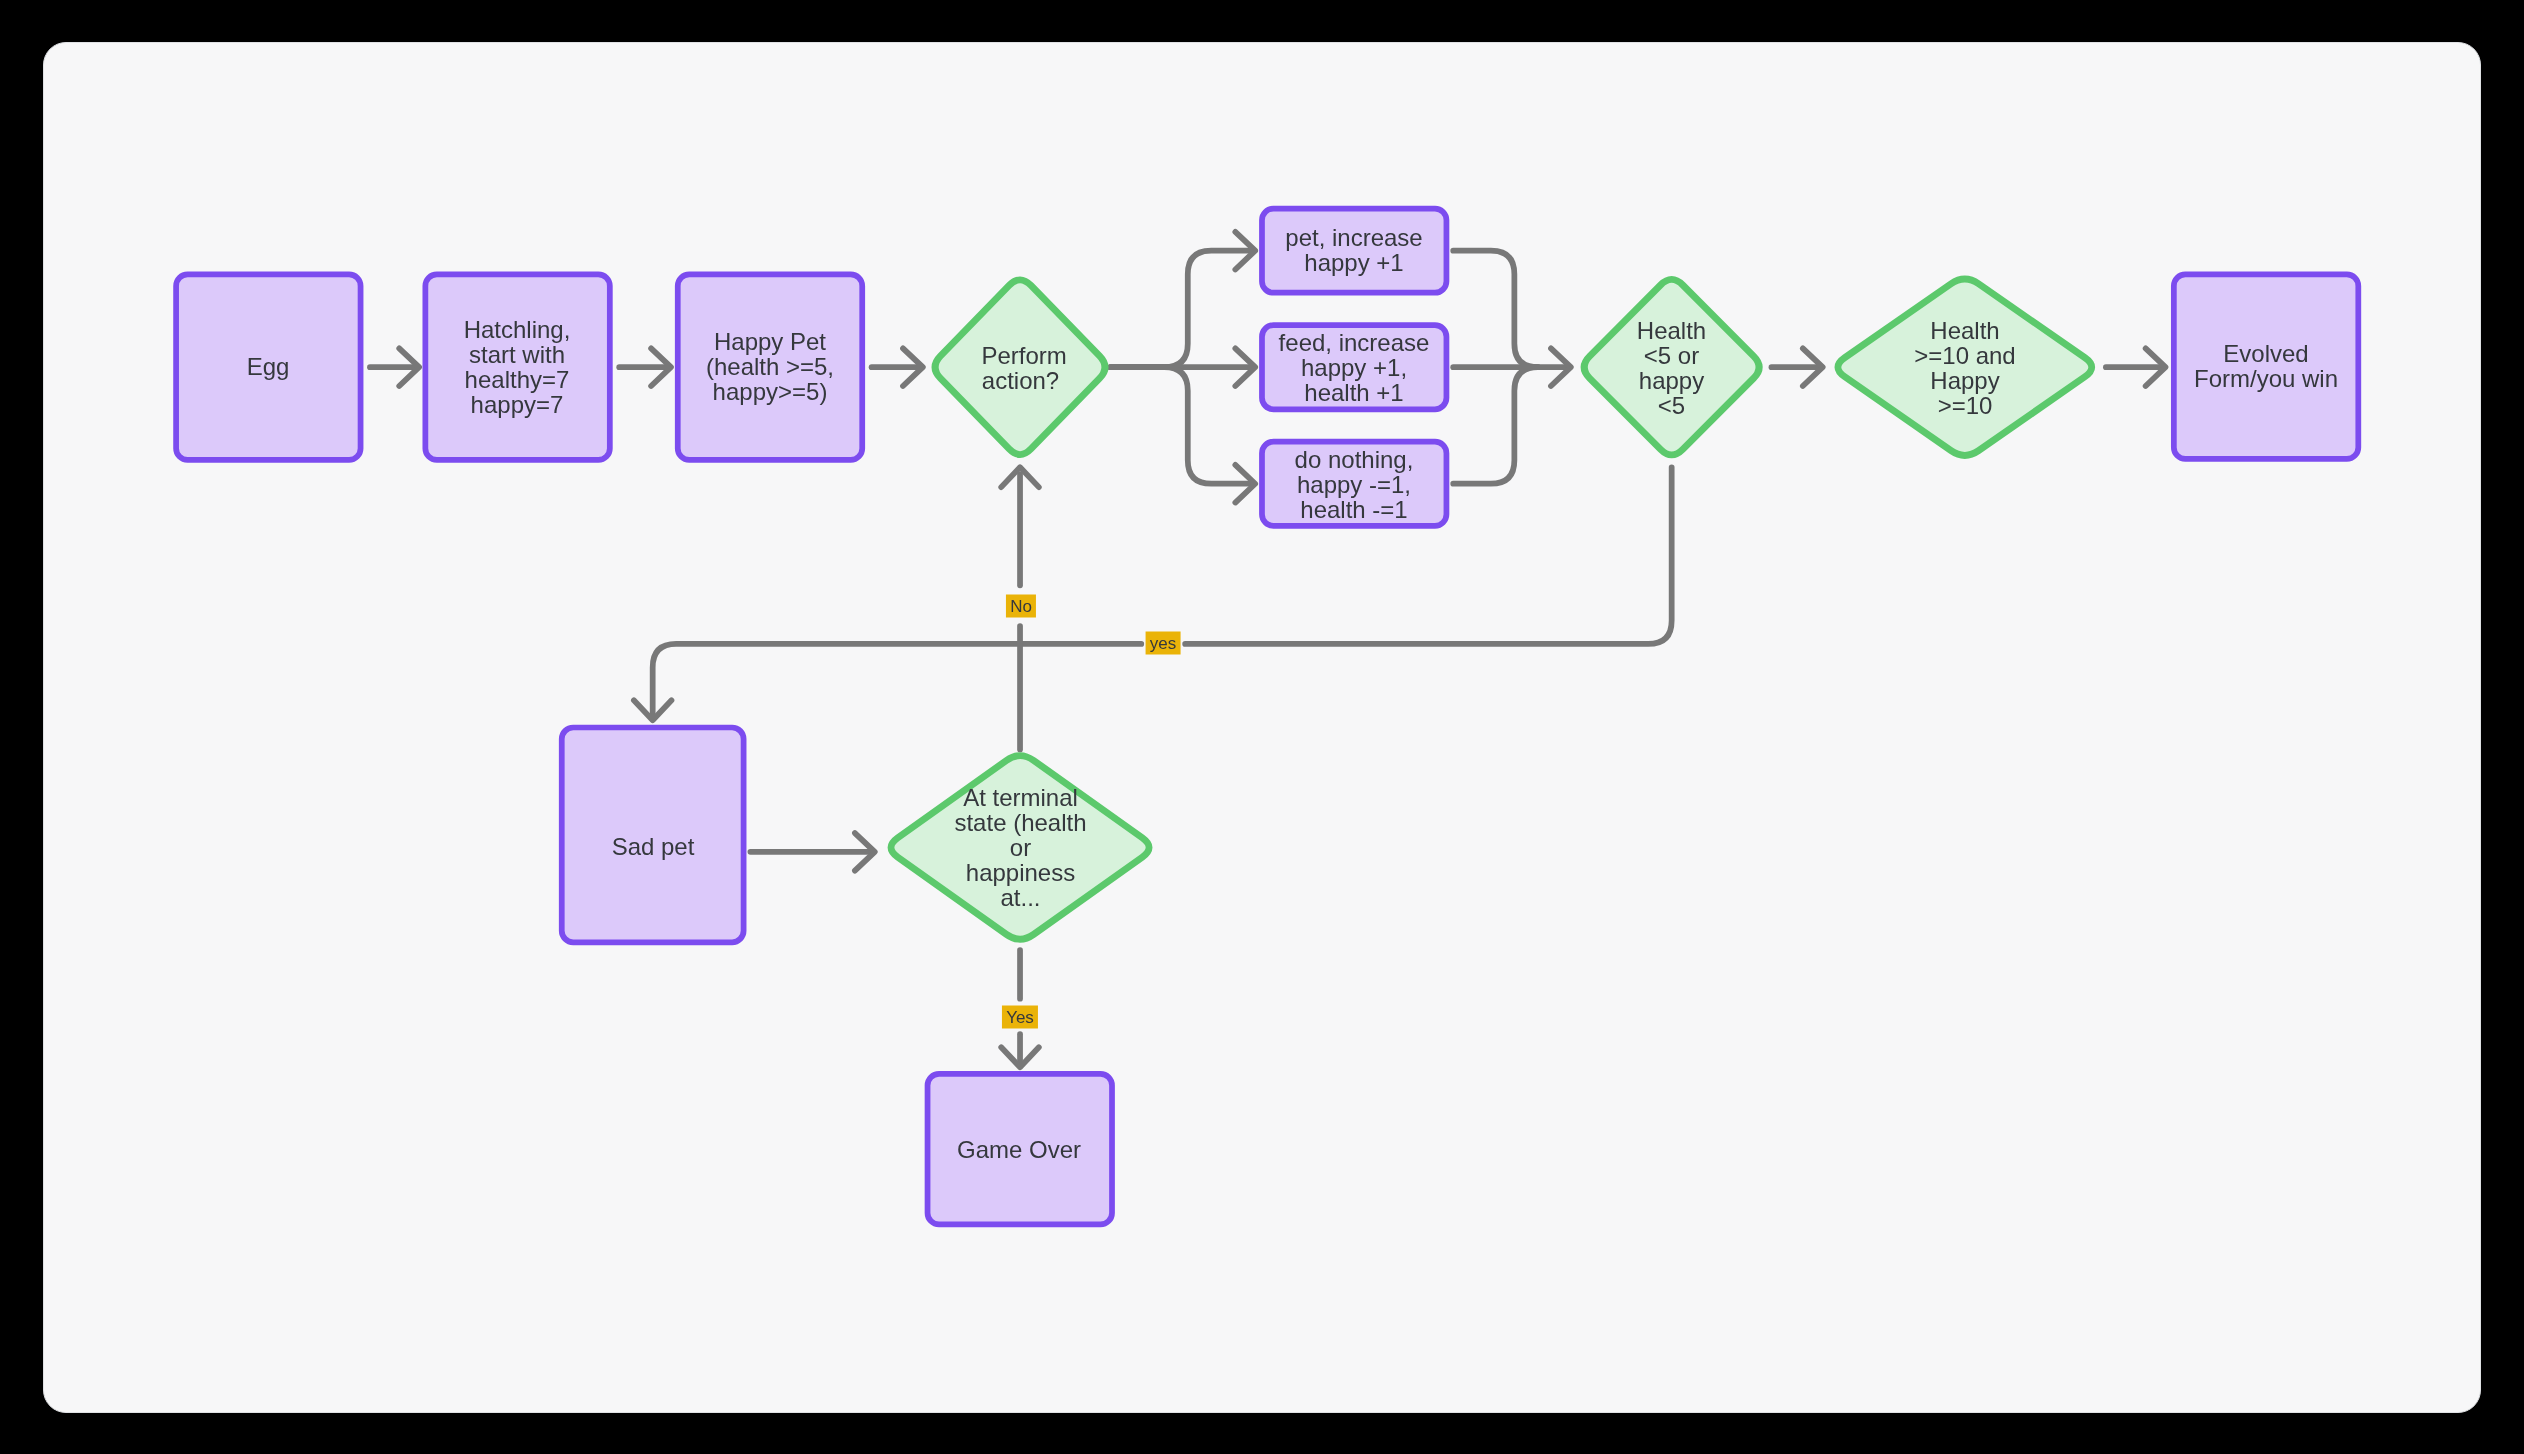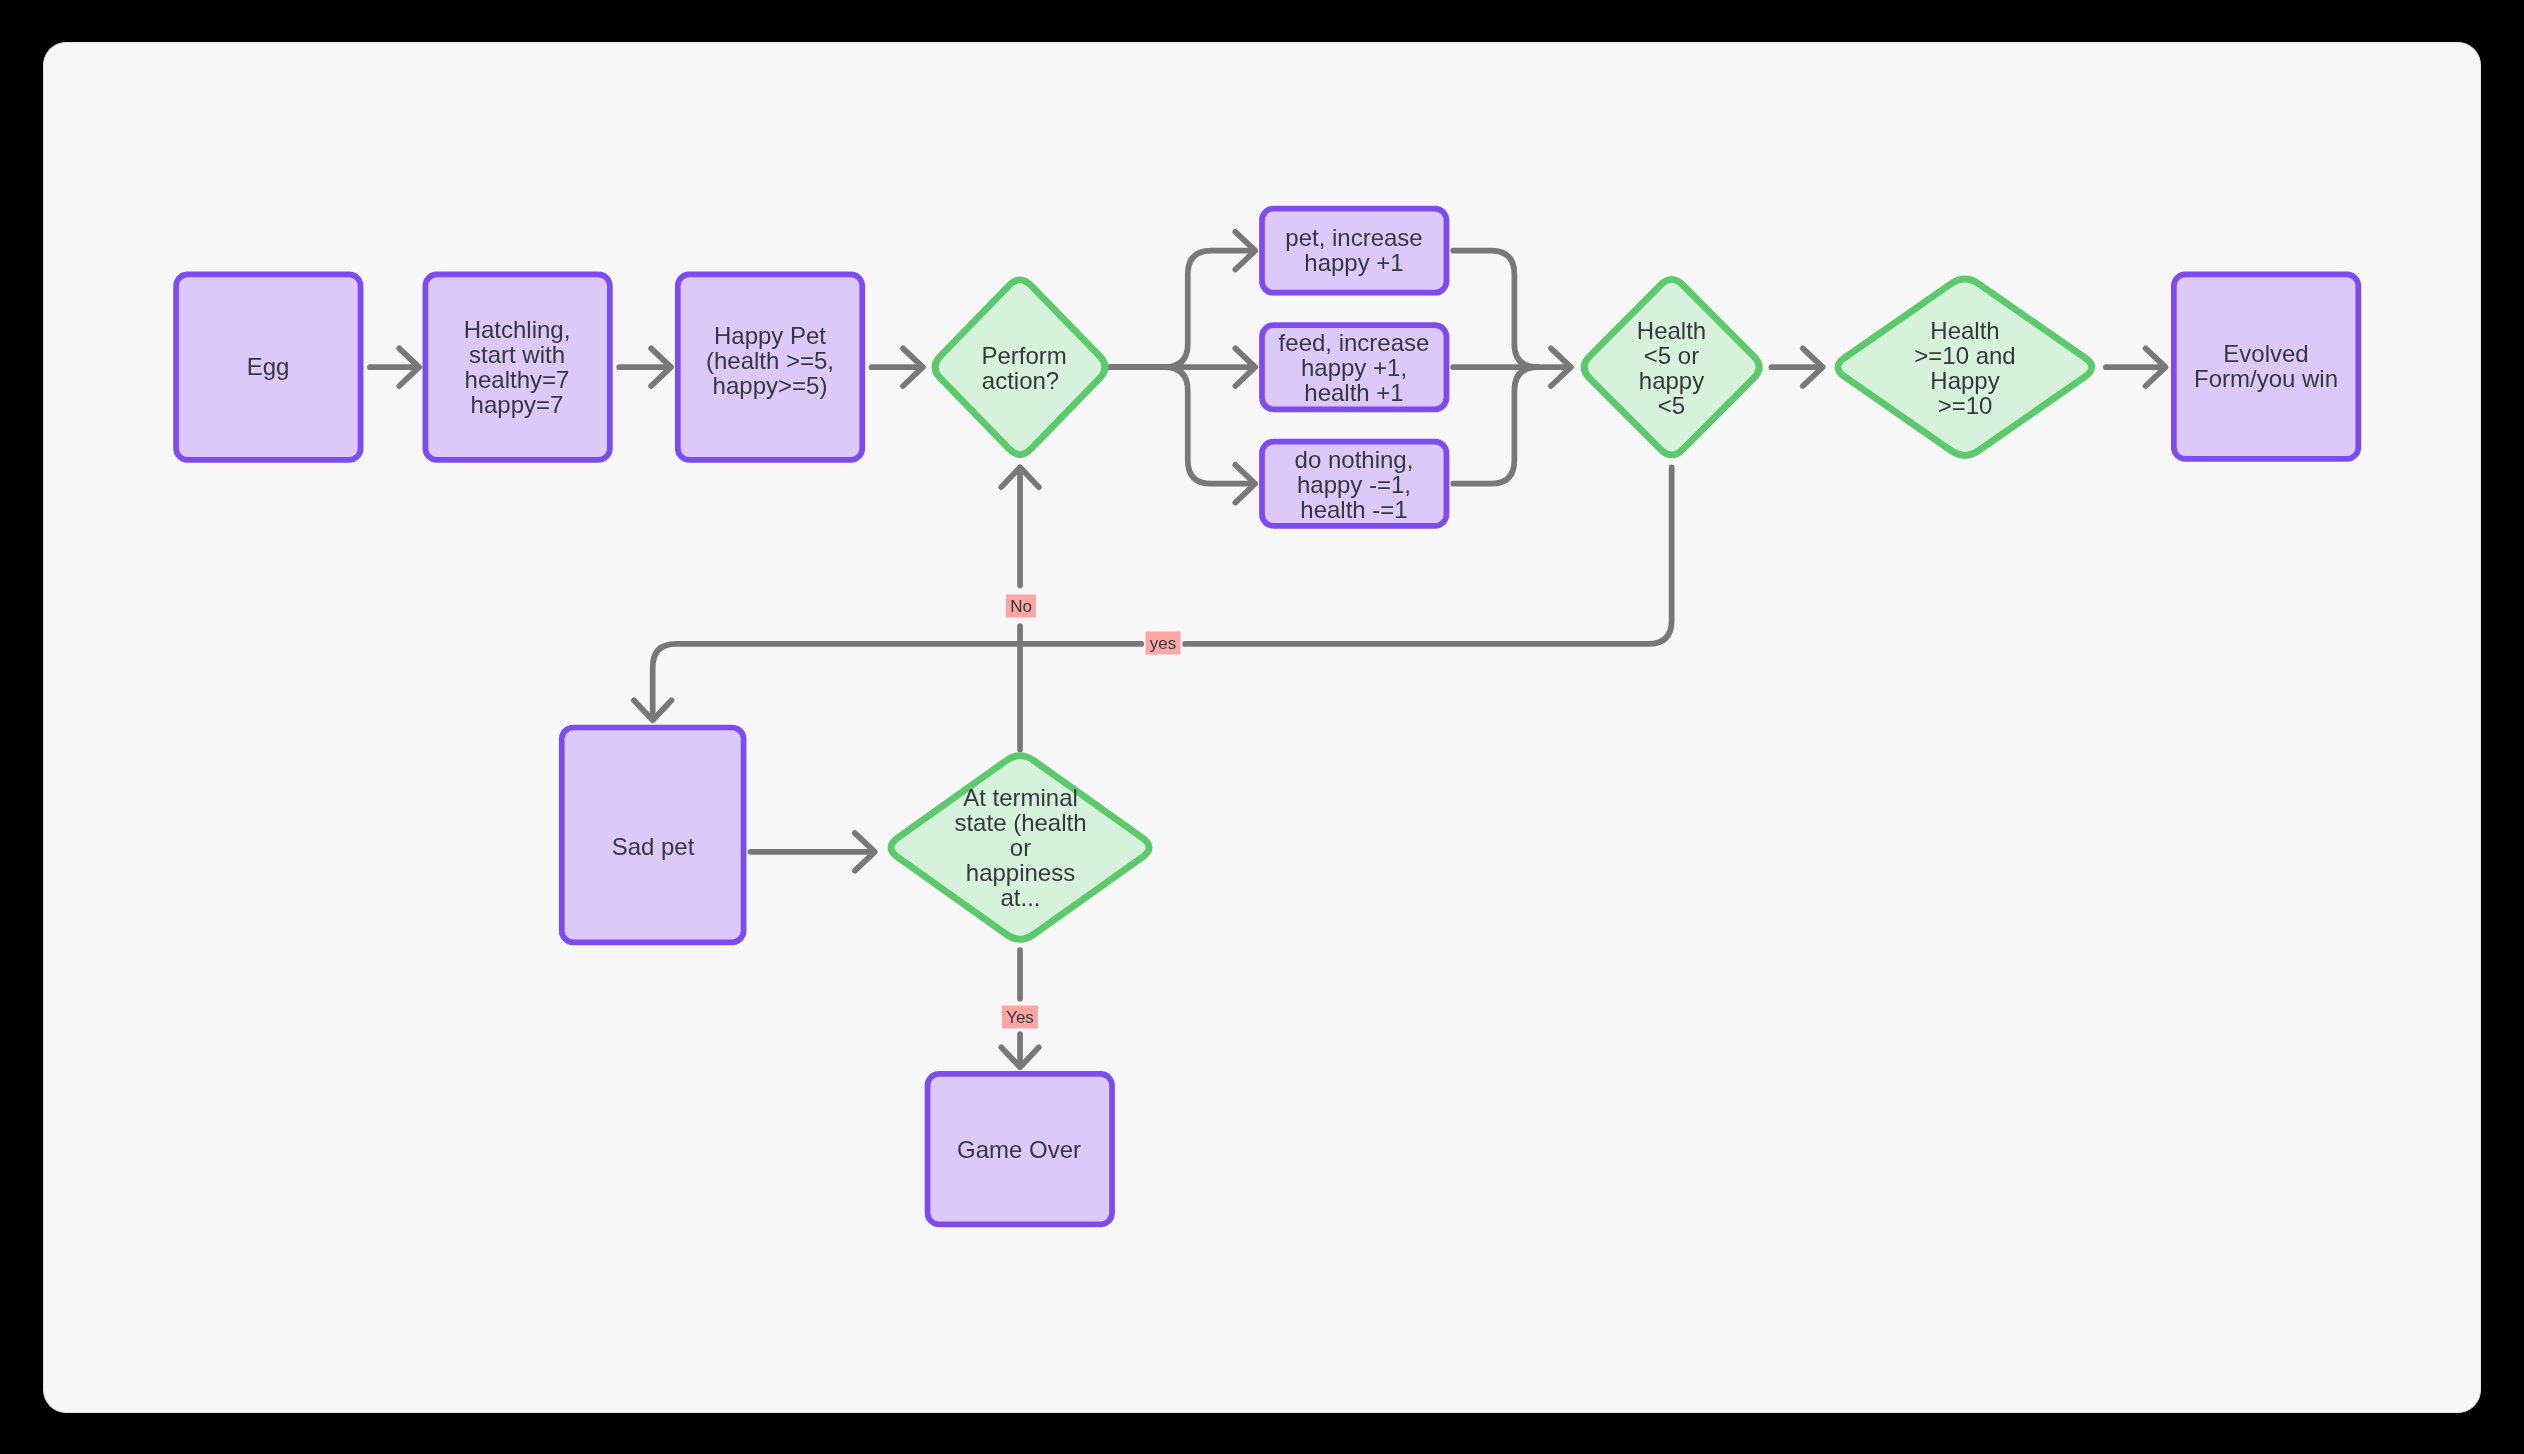--- a/index.html
+++ b/index.html
@@ -54,21 +54,21 @@
     color: #35383D;
     font-size: 24px;
     line-height: 25px;
     text-align: center;
     pointer-events: none;
   }
   .ntext { display: block; }
   .elabel {
     position: absolute;
     transform: translate(-50%, -50%);
-    background: #fca5a5;
+    background: #eab308;
     color: #35383D;
     font-size: 17px;
     line-height: 23px;
     padding: 0 4.2px;
     white-space: nowrap;
   }
 </style>
 </head>
 <body>
 
@@ -160,21 +160,21 @@
   <path class="dec-shape" d="M3530.3 684.2 L3733.7 542.8 Q3760 524.5 3786.3 542.8 L3989.7 684.2 Q4016 702.5 3989.7 720.8 L3786.3 862.2 Q3760 880.5 3733.7 862.2 L3530.3 720.8 Q3504 702.5 3530.3 684.2 Z"></path>
   <path class="dec-shape" d="M1718.1 1602.9 L1925.9 1455.1 Q1952 1436.5 1978.1 1455.1 L2185.9 1602.9 Q2212 1621.5 2185.9 1640.1 L1978.1 1787.9 Q1952 1806.5 1925.9 1787.9 L1718.1 1640.1 Q1692 1621.5 1718.1 1602.9 Z"></path>
 </svg>
 
 <div class="nlabel" style="left:176px;top:274px;width:184px;height:185px;">
   <span class="ntext" style="width:157px;">Egg</span>
 </div>
 <div class="nlabel" style="left:425px;top:274px;width:184px;height:185px;">
   <span class="ntext" style="width:132px;">Hatchling, start with healthy=7 happy=7</span>
 </div>
-<div class="nlabel" style="left:678px;top:268px;width:184px;height:185px;">
+<div class="nlabel" style="left:678px;top:274px;width:184px;height:185px;">
   <span class="ntext" style="width:152px;">Happy Pet (health &gt;=5, happy&gt;=5)</span>
 </div>
 <div class="nlabel" style="left:963px;top:315px;width:115px;height:105px;">
   <span class="ntext" style="width:78px;">Perform action?</span>
 </div>
 <div class="nlabel" style="left:1262px;top:208px;width:184px;height:84px;">
   <span class="ntext" style="width:167px;">pet, increase happy +1</span>
 </div>
 <div class="nlabel" style="left:1262px;top:325px;width:184px;height:84px;">
   <span class="ntext" style="width:172px;">feed, increase happy +1, health +1</span>

